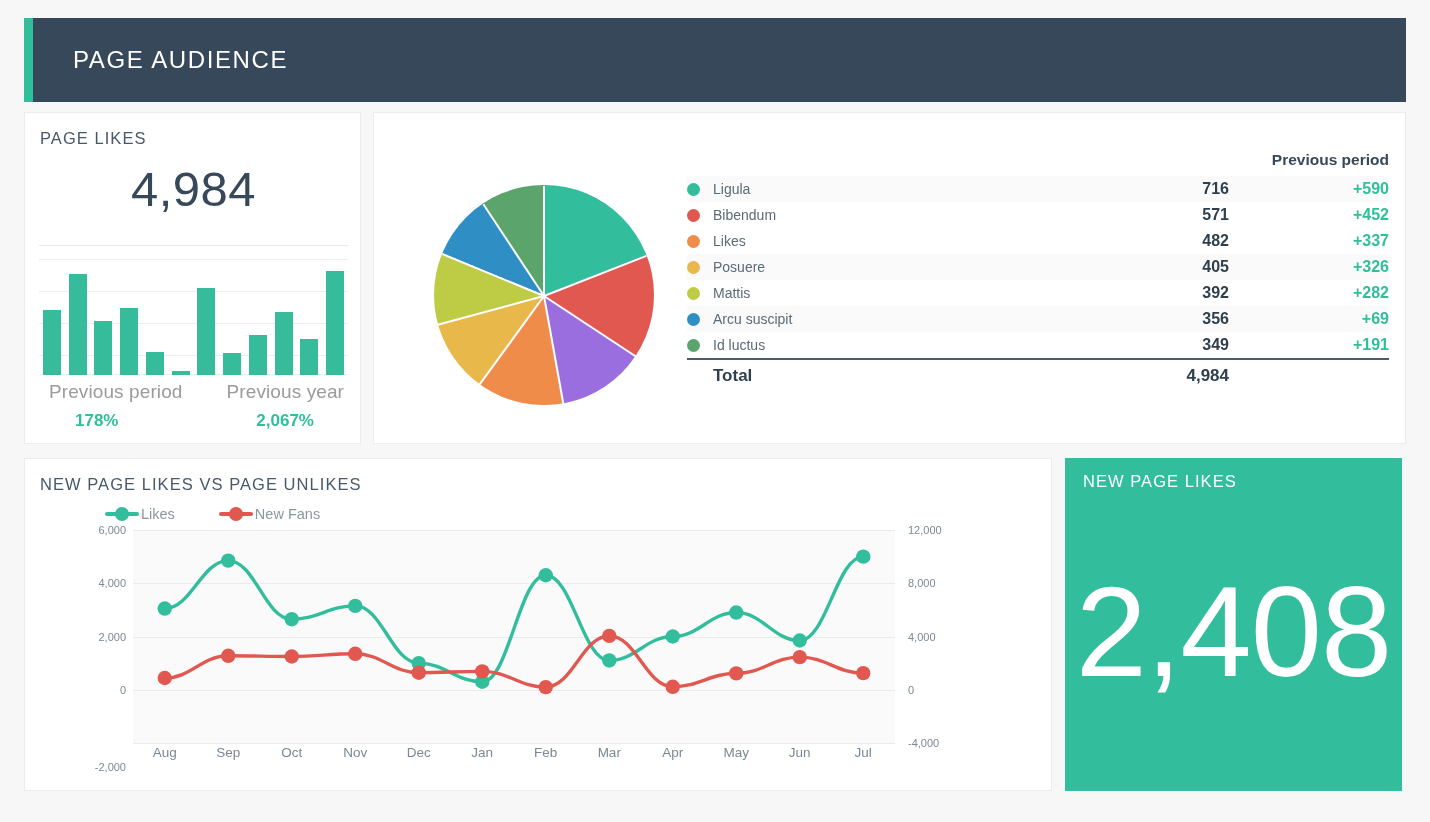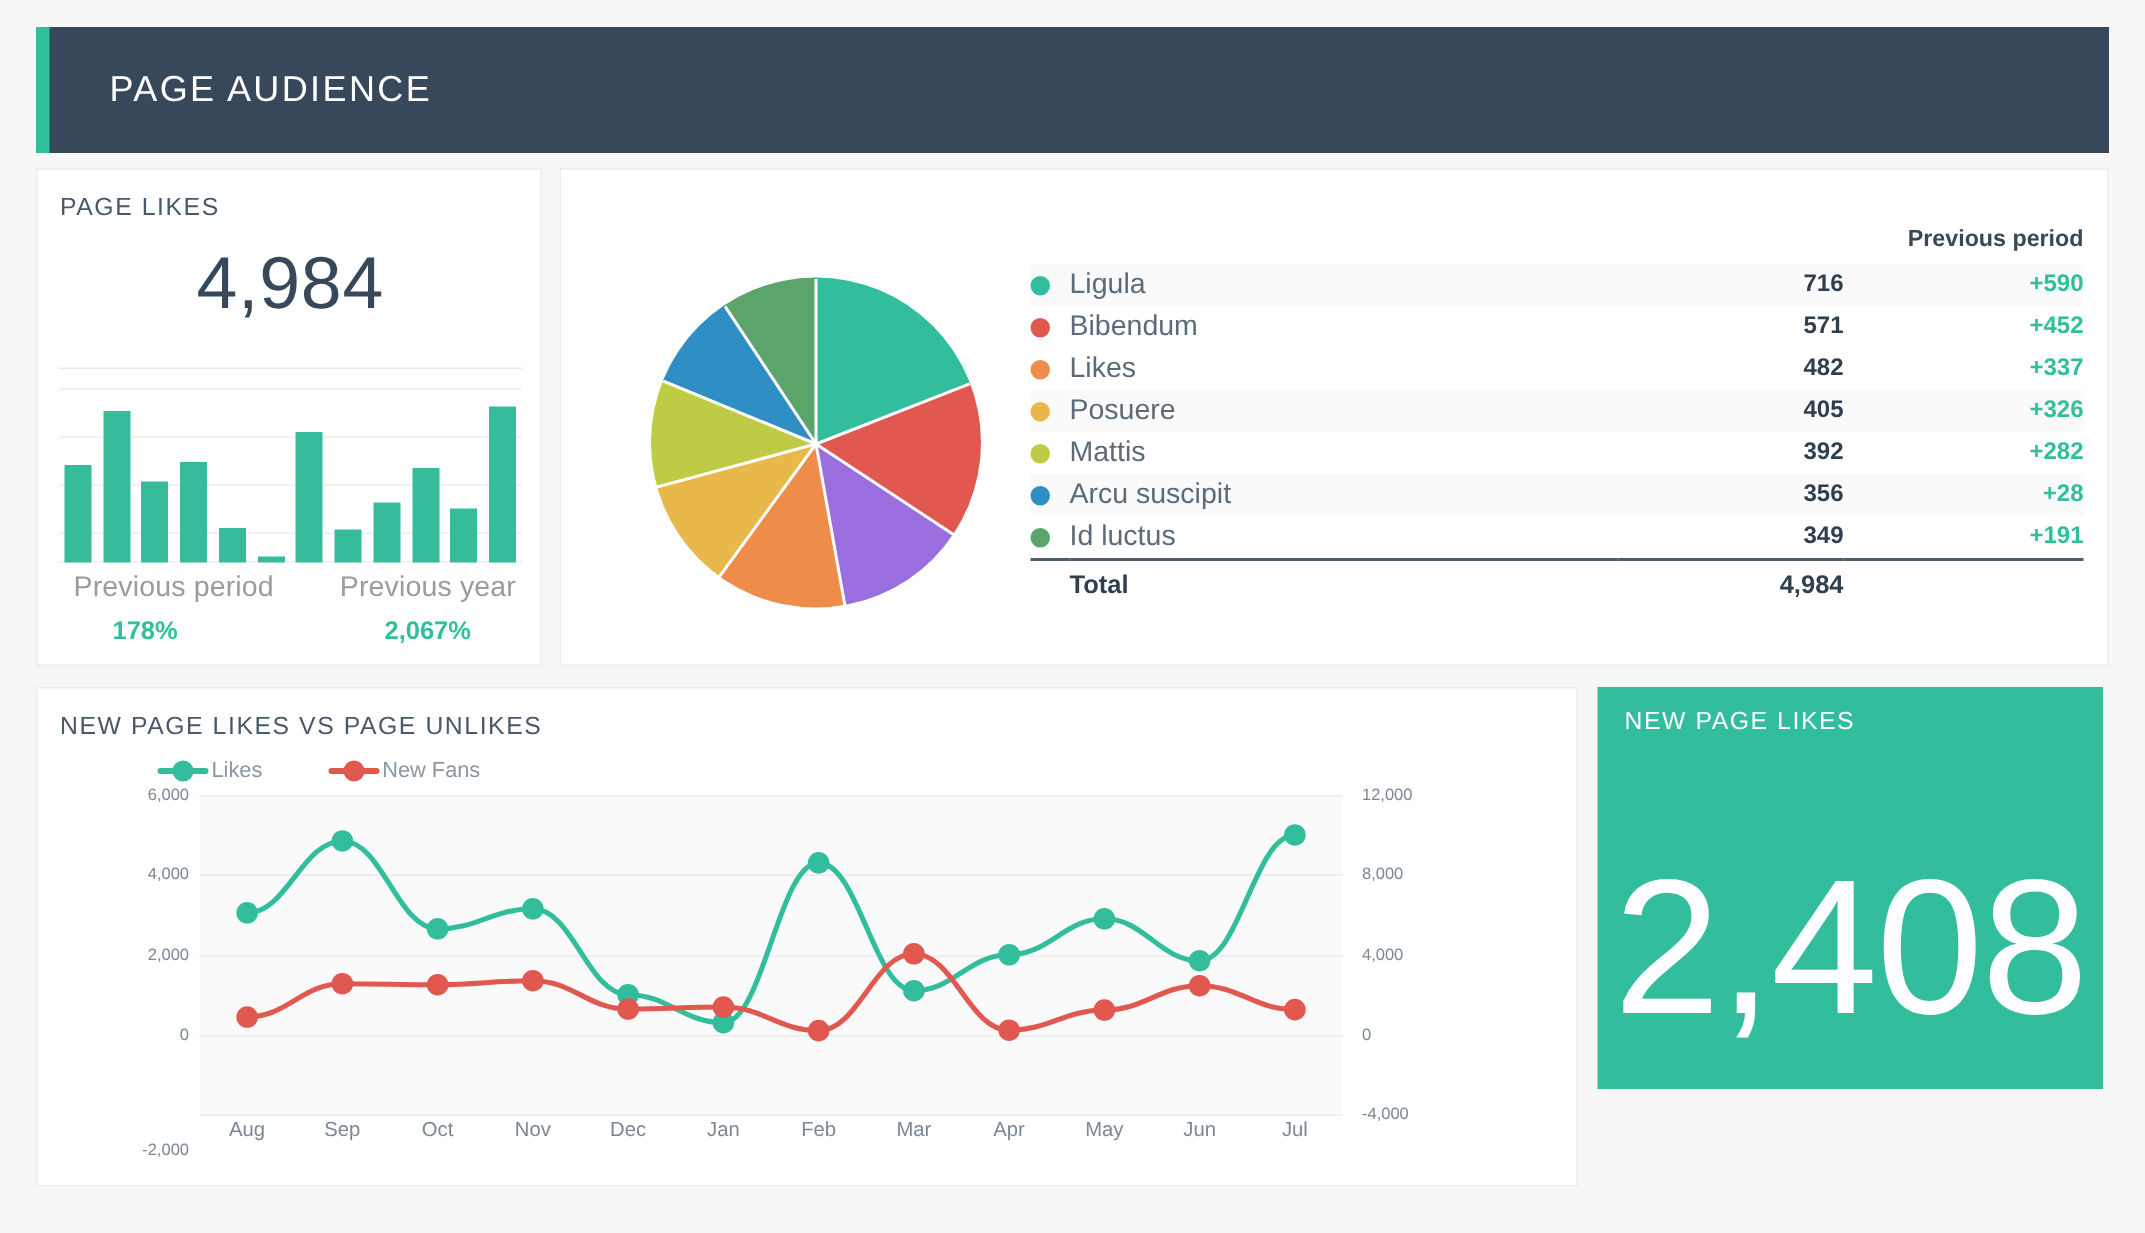--- a/index.html
+++ b/index.html
@@ -121,21 +121,21 @@
   .legend-table th.sp { border: none; }
   .legend-table td {
     padding: 3px 0; vertical-align: middle;
   }
   .legend-table tr.odd td { background: #fafafa; }
   .lg-dot-cell { width: 26px; }
   .lg-dot {
     display: inline-block; width: 13px; height: 13px; border-radius: 50%;
     vertical-align: middle;
   }
-  .lg-name { color: #5b6b78; font-size: 19px; }
+  .lg-name { color: #5b6b78; font-size: 14px; }
   .lg-value { text-align: right; color: #2f3f4e; font-weight: bold; font-size: 16px; width: 150px; padding-right: 4px;}
   .lg-prev { text-align: right; color: #2fbf9b; font-weight: bold; font-size: 16px; width: 160px; padding-right: 4px;}
   .legend-table tr.total-row td {
     border-top: 2px solid #4c5c6b;
     padding-top: 6px;
     color: #2f3f4e; font-weight: bold; font-size: 17px;
   }
   .legend-table tr.total-row td.lg-value { font-size: 17px; }
 
   
@@ -153,21 +153,21 @@
   .plot .grid { position: absolute; left: 0; width: 762px; height: 1px; background: #ebebeb; }
   .axis-left { position: absolute; left: 50px; top: 520px; width: 76px; text-align: right; }
   .axis-right { position: absolute; left: 908px; top: 520px; width: 90px; text-align: left; }
   .tick { position: absolute; right: 0; color: #7b8894; font-size: 11px; transform: translateY(-50%); }
   .axis-right .tick { left: 0; right: auto; }
   .xaxis { position: absolute; left: 133px; top: 745px; width: 762px; display: flex; }
   .xtick { flex: 1 1 0; text-align: center; color: #7b8894; font-size: 13.5px; }
 
   
   #card-green {
-    left: 1065px; top: 458px; width: 337px; height: 268px;
+    left: 1065px; top: 458px; width: 337px; height: 333px;
     background: #32bd9c; border: none;
   }
   .green-title {
     position: absolute; left: 18px; top: 14px;
     color: #ffffff; font-size: 16.5px; letter-spacing: 1.05px;
   }
   .green-number {
     position: absolute; left: 0; top: 48px; width: 337px; height: 250px;
     display: flex; align-items: center; justify-content: center;
     color: #ffffff; font-size: 128px; font-weight: 300; letter-spacing: -1px;
@@ -297,21 +297,21 @@
           <tr>
             <td class="lg-dot-cell"><span class="lg-dot" style="background:#bdcc44"></span></td>
             <td class="lg-name">Mattis</td>
             <td class="lg-value">392</td>
             <td class="lg-prev">+282</td>
           </tr>
           <tr class="odd">
             <td class="lg-dot-cell"><span class="lg-dot" style="background:#2f8fc4"></span></td>
             <td class="lg-name">Arcu suscipit</td>
             <td class="lg-value">356</td>
-            <td class="lg-prev">+28</td>
+            <td class="lg-prev">+69</td>
           </tr>
           <tr>
             <td class="lg-dot-cell"><span class="lg-dot" style="background:#5ba46c"></span></td>
             <td class="lg-name">Id luctus</td>
             <td class="lg-value">349</td>
             <td class="lg-prev">+191</td>
           </tr>
           <tr class="total-row">
             <td></td>
             <td>Total</td>

